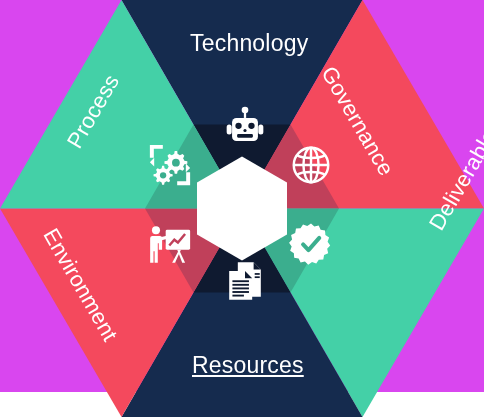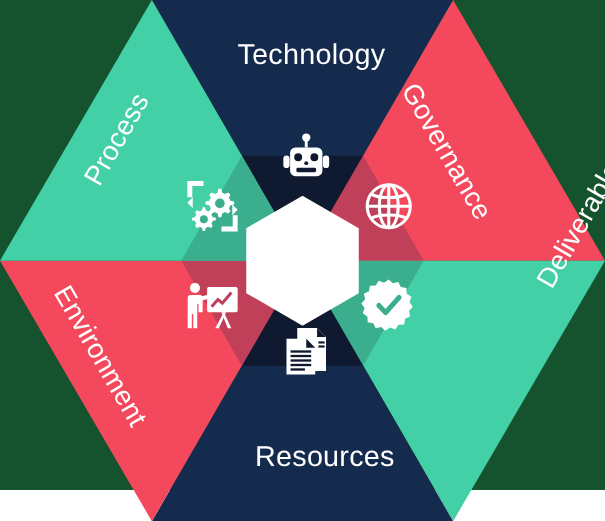--- a/index.html
+++ b/index.html
@@ -1,25 +1,25 @@
 <!DOCTYPE html>
 <html><head>
 <meta charset="utf-8">
 <style>
   html,body{margin:0;padding:0;background:#ffffff;}
   body{width:484px;height:417px;overflow:hidden;
        font-family:"Liberation Sans","DejaVu Sans",sans-serif;}
-  #stage{position:relative;width:484px;height:392px;background:#14532d;text-align:right;}
+  #stage{position:relative;width:484px;height:392px;background:#d946ef;text-align:right;}
   #hexsvg{position:absolute;left:0;top:0;width:484px;height:417px;display:block;}
   .lbl{position:absolute;color:#ffffff;white-space:nowrap;pointer-events:none;
        letter-spacing:.2px;}
   .lbl-h{font-size:23px;}
   .lbl-r{font-size:22px;}
   #lbl-technology{left:190px;top:30px;}
-  #lbl-resources{left:204px;top:352px;}
+  #lbl-resources{left:192px;top:352px;text-decoration:underline;}
   #lbl-process{left:62px;top:140px;transform:rotate(-60deg);transform-origin:0 0;}
   #lbl-governance{left:338px;top:62px;transform:rotate(60deg);transform-origin:0 0;}
   #lbl-deliverables{left:424px;top:222px;transform:rotate(-60deg);transform-origin:0 0;}
   #lbl-environment{left:60px;top:224px;transform:rotate(60deg);transform-origin:0 0;}
   .icon{position:absolute;width:46px;height:46px;pointer-events:none;}
   .icon svg{width:100%;height:100%;display:block;fill:#ffffff;}
   #icon-robot{left:222px;top:105px;}
   #icon-gears{left:147px;top:142px;}
   #icon-globe{left:288px;top:142px;}
   #icon-presentation{left:147px;top:221px;}

